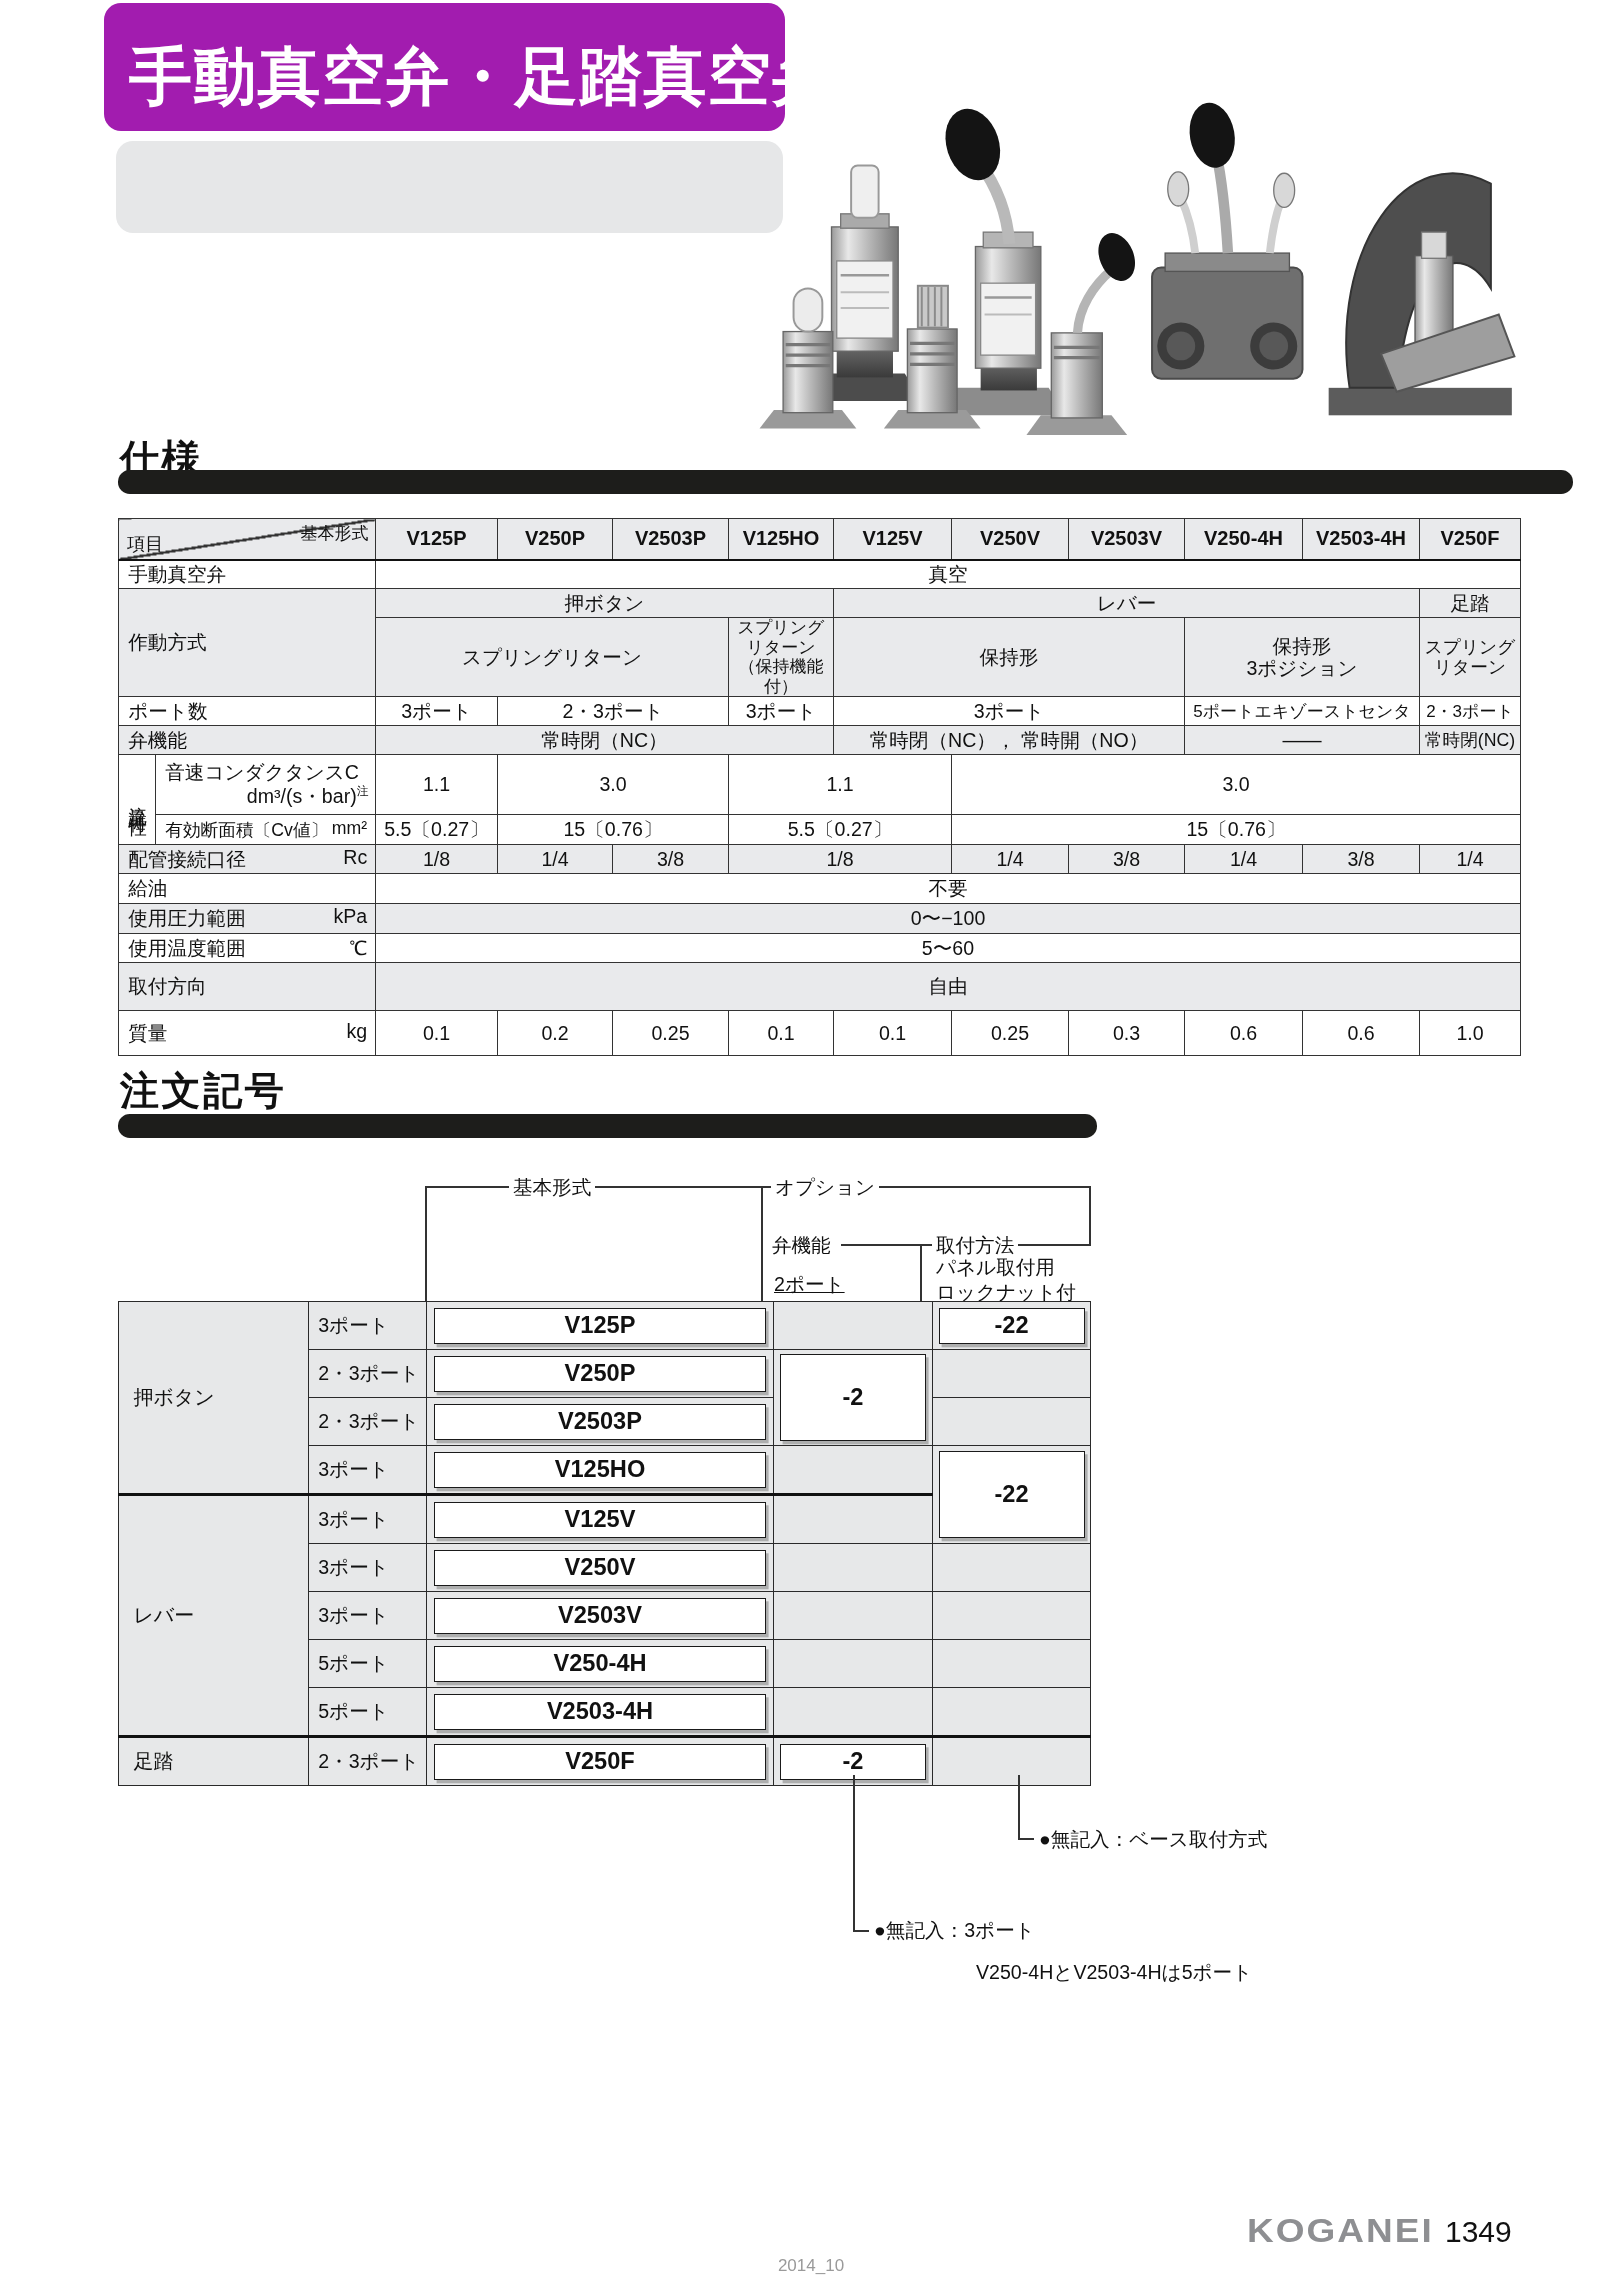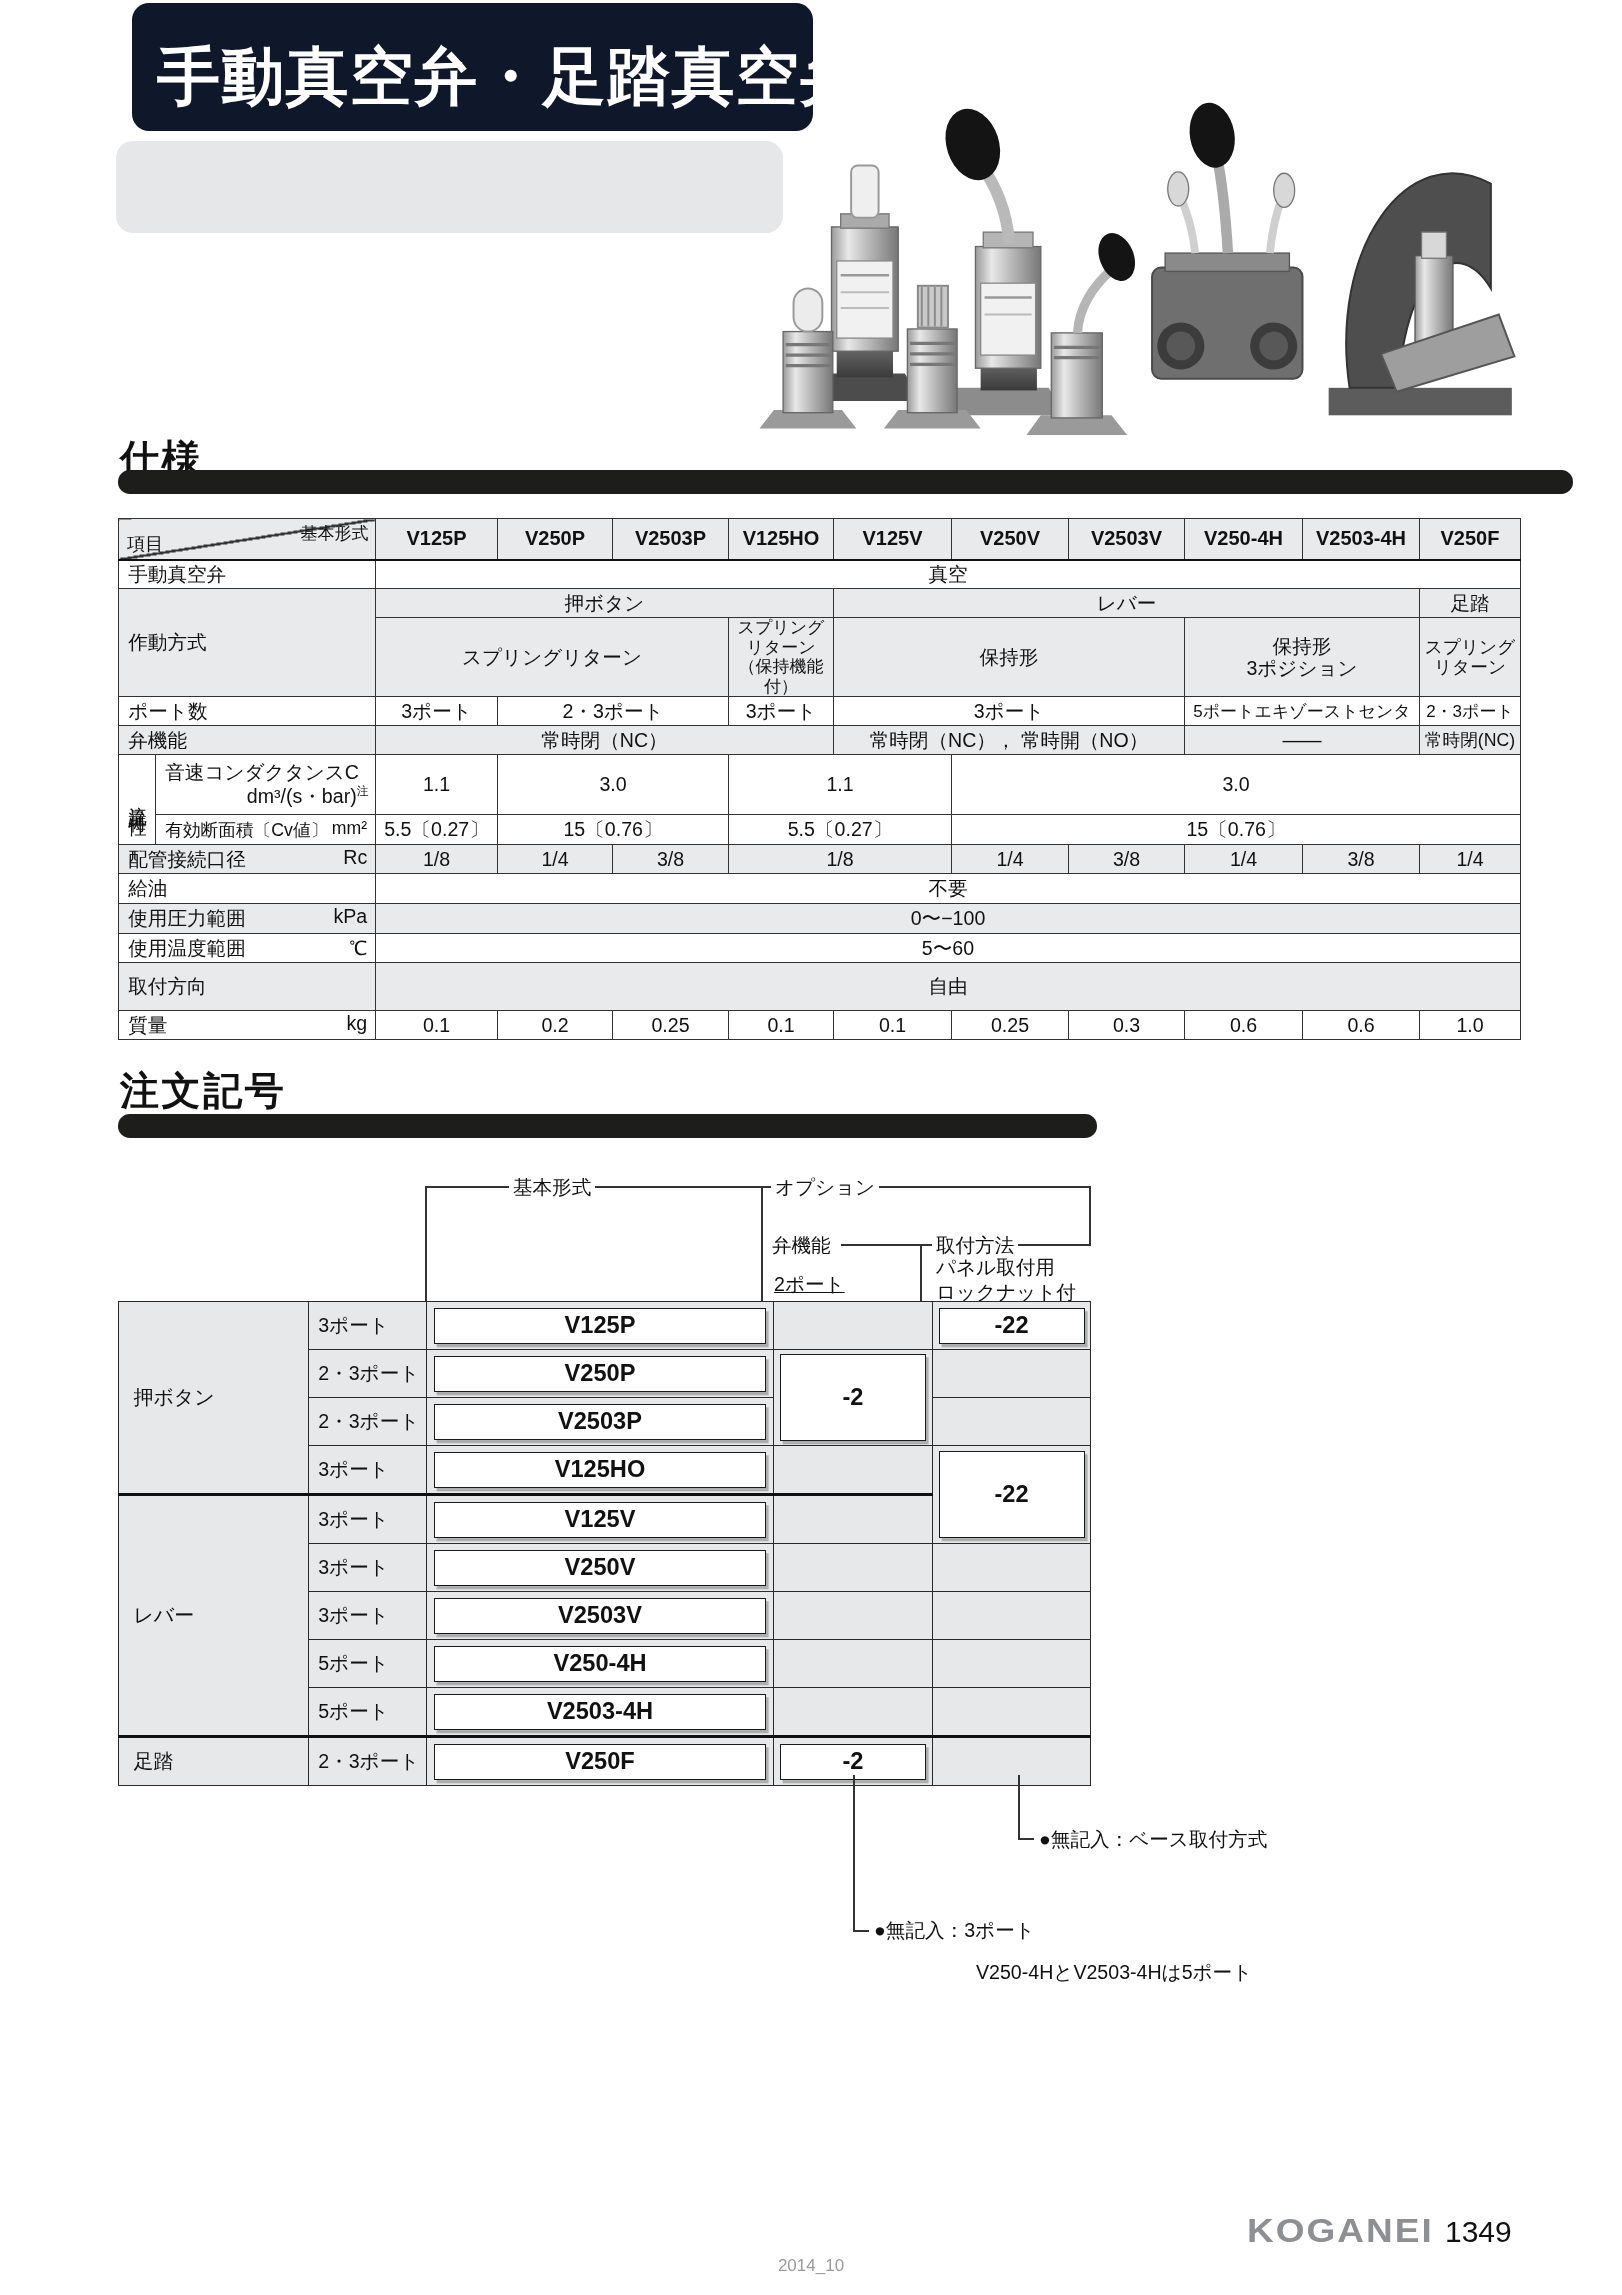--- a/index.html
+++ b/index.html
@@ -1,21 +1,21 @@
 <!DOCTYPE html>
 <html lang="ja" style="font-size:10.5px"><head>
 <meta charset="utf-8">
 <style>
   html,body{margin:0;padding:0;background:#fff;}
   .page{position:relative;width:1622px;height:2295px;background:#fff;overflow:hidden;
         font-family:"Liberation Sans",sans-serif;color:#111;}
 
   
-  .title-box{position:absolute;left:132px;top:2.6px;width:681px;height:128px;
-             background:#0f172a;border-radius:17px;}
+  .title-box{position:absolute;left:104px;top:2.6px;width:681px;height:128px;
+             background:#a21caf;border-radius:17px;}
   .title-box .t{position:absolute;left:25px;bottom:10.5px;color:#fff;font-size:63px;
                 font-weight:bold;letter-spacing:1.3px;white-space:nowrap;}
   .gray-panel{position:absolute;left:116px;top:141px;width:667px;height:92px;
               background:#e6e7e8;border-radius:17px;}
   .photos{position:absolute;left:753px;top:92px;width:785px;height:347px;}
 
   
   .sec-h{position:absolute;left:120px;font-size:39px;font-weight:bold;letter-spacing:2.6px;}
   .sec-bar{position:absolute;left:118px;height:23.6px;background:#1d1d1b;border-radius:11.8px;}
 
@@ -298,21 +298,21 @@
     <tr style="height:29px;">
       <td colspan="2" class="lab">
         <span>使用温度範囲</span><span class="u">℃</span>
       </td>
       <td colspan="10">5〜60</td>
     </tr>
     <tr class="shade" style="height:48px;">
       <td colspan="2" class="lab shade">取付方向</td>
       <td colspan="10" class="shade">自由</td>
     </tr>
-    <tr style="height:29px;">
+    <tr style="height:45px;">
       <td colspan="2" class="lab">
         <span>質量</span><span class="u">kg</span>
       </td>
       <td>0.1</td>
       <td>0.2</td>
       <td>0.25</td>
       <td>0.1</td>
       <td>0.1</td>
       <td>0.25</td>
       <td>0.3</td>

